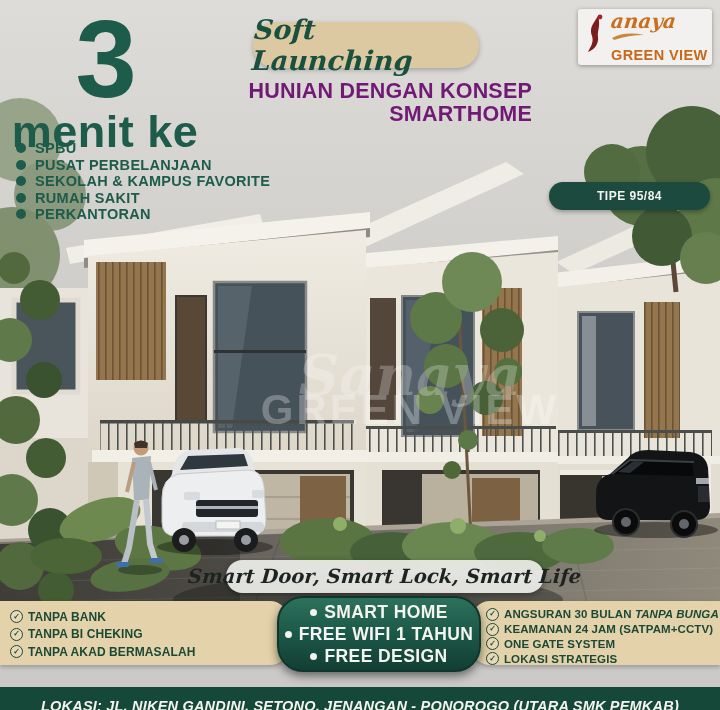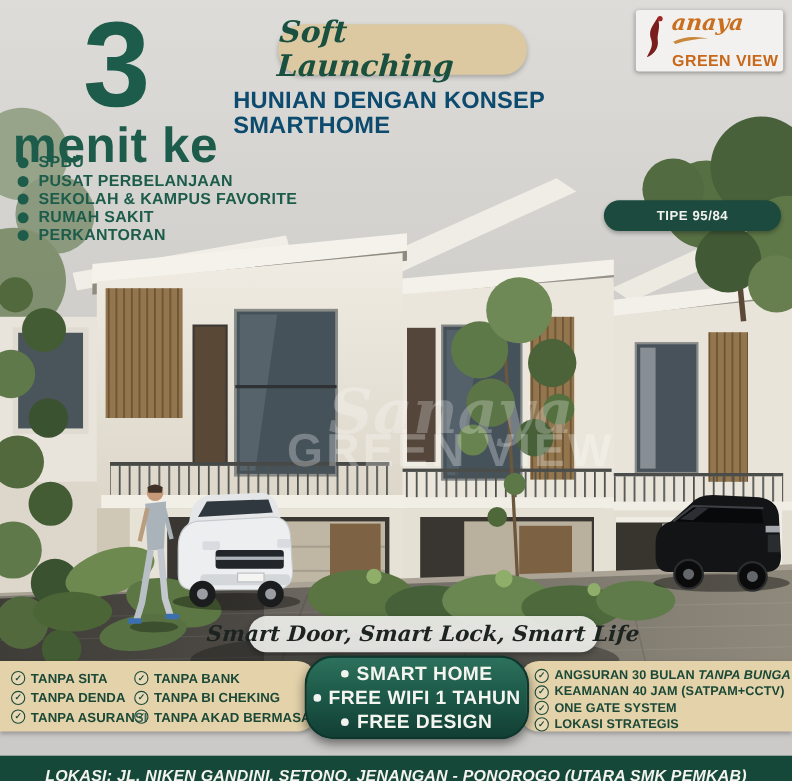--- a/index.html
+++ b/index.html
@@ -15,21 +15,21 @@
   .nearby{left:16px;top:140px;width:300px;text-align:right;}
   .nearby .itm{display:flex;align-items:center;gap:9px;height:16.5px;}
   .nearby .dot{width:10px;height:10px;border-radius:50%;background:#1d5c4a;flex:0 0 auto;}
   .nearby .txt{font-size:14.5px;font-weight:700;color:#1d5c4a;letter-spacing:0.3px;white-space:nowrap;}
 
   
   .softpill{left:253px;top:22px;width:226px;height:46px;background:#dcc9a1;border-radius:22px;
             display:flex;align-items:center;justify-content:center;box-shadow:0 2px 5px rgba(0,0,0,0.25);}
   .softpill span{font-family:"DejaVu Serif",serif;font-style:italic;font-weight:700;
                  font-size:27px;color:#1a5040;transform:skewX(-4deg);}
-  .tagline{left:212px;top:80px;width:320px;text-align:left;color:#0c4a6e;
+  .tagline{left:212px;top:80px;width:320px;text-align:right;color:#701a75;
            font-size:21.5px;font-weight:800;line-height:23px;letter-spacing:0.2px;}
 
   
   .logo{left:578px;top:9px;width:134px;height:56px;background:#f2f1ef;border-radius:3px;
         box-shadow:0 1px 4px rgba(0,0,0,0.35);display:flex;align-items:center;}
   .logo .flame{margin-left:7px;flex:0 0 auto;}
   .logo .ltxt{margin-left:2px;line-height:1;}
   .logo .script{font-family:"DejaVu Serif",serif;font-style:italic;font-weight:700;
                 font-size:20px;color:#c96f1e;display:inline-block;transform:skewX(-6deg);}
   .logo .caps{font-size:14.5px;font-weight:800;color:#c8681a;letter-spacing:0.4px;margin-top:-2px;}
@@ -346,34 +346,20 @@
   <div class="ov wm">
     <div class="w1">Sanaya</div>
     <div class="w2">GREEN VIEW</div>
   </div>
 
   <div class="ov smart">
     <span>Smart Door, Smart Lock, Smart Life</span>
   </div>
 
   <div class="ov panelL">
-    <div class="chkcol1">
-      <div class="chkrow">
-          <span class="chk"></span>
-          <span class="chklab">TANPA SITA</span>
-        </div>
-      <div class="chkrow">
-          <span class="chk"></span>
-          <span class="chklab">TANPA DENDA</span>
-        </div>
-      <div class="chkrow">
-          <span class="chk"></span>
-          <span class="chklab">TANPA ASURANSI</span>
-        </div>
-    </div>
     <div>
       <div class="chkrow">
           <span class="chk"></span>
           <span class="chklab">TANPA BANK</span>
         </div>
       <div class="chkrow">
           <span class="chk"></span>
           <span class="chklab">TANPA BI CHEKING</span>
         </div>
       <div class="chkrow">
@@ -383,21 +369,21 @@
     </div>
   </div>
 
   <div class="ov panelR">
     <div class="chkrow">
         <span class="chk"></span>
         <span class="chklab"><span>ANGSURAN 30 BULAN </span><span class="em">TANPA BUNGA</span></span>
       </div>
     <div class="chkrow">
         <span class="chk"></span>
-        <span class="chklab"><span>KEAMANAN 40 JAM (SATPAM+CCTV)</span><span class="em"></span></span>
+        <span class="chklab"><span>KEAMANAN 24 JAM (SATPAM+CCTV)</span><span class="em"></span></span>
       </div>
     <div class="chkrow">
         <span class="chk"></span>
         <span class="chklab"><span>ONE GATE SYSTEM</span><span class="em"></span></span>
       </div>
     <div class="chkrow">
         <span class="chk"></span>
         <span class="chklab"><span>LOKASI STRATEGIS</span><span class="em"></span></span>
       </div>
   </div>

